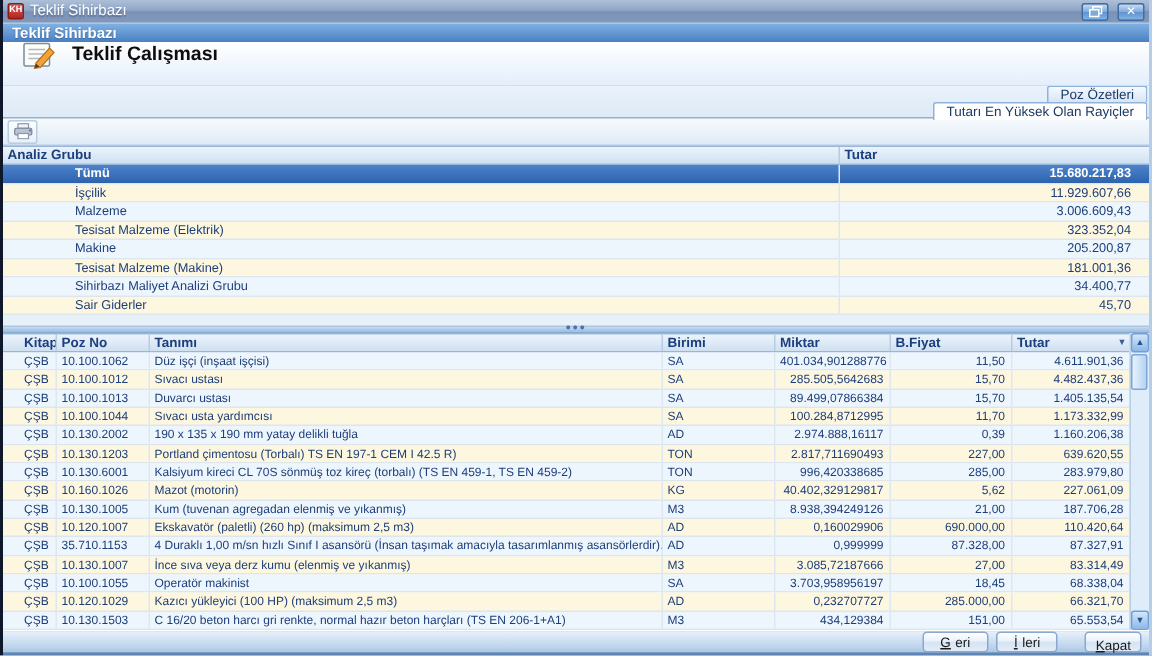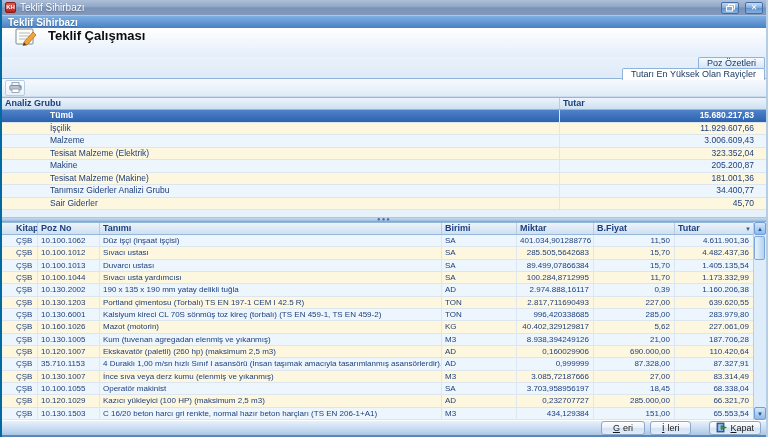--- a/index.html
+++ b/index.html
@@ -1,20 +1,20 @@
 <!DOCTYPE html>
 <html><head>
 <meta charset="utf-8">
 <style>
   * { margin:0; padding:0; box-sizing:border-box; }
   html,body { background:#cfd8e4; }
   body { font-family:"Liberation Sans", sans-serif; }
 
   .window { position:relative; width:768px; height:437px; background:#a3a3a3; overflow:hidden;
-            border-left:2px solid #0369a1; border-right:2px solid #b6cde6; }
+            border-left:2px solid #0f172a; border-right:2px solid #b6cde6; }
 
   
   .titlebar { position:absolute; top:0; left:0; right:0; height:15px;
     background:linear-gradient(#aebfd8 0%, #8ea6c6 46%, #7b92b6 52%, #8399bc 100%);
     display:flex; align-items:center; padding:0 3px; gap:4px; }
   .app-badge { width:11px; height:11px; background:linear-gradient(#e05a50,#b32620); border:1px solid #8d1a16;
     border-radius:2px; color:#fff; font-size:6px; font-weight:bold; line-height:9px; text-align:center; flex:0 0 auto; }
   .titlebar-title { color:#fff; font-size:10px; text-shadow:0 1px 1px rgba(40,60,90,.45); flex:1; }
   .win-btn { width:18px; height:12px; margin-left:2px; border:1px solid #3f6da5; border-radius:2px;
     background:linear-gradient(#c6dcf4,#7ea9d9 50%,#5f93cf 52%,#86b1e0); color:#fff;
@@ -100,21 +100,21 @@
 
   
   .footer { position:absolute; top:420px; left:0; right:0; height:17px;
     background:linear-gradient(#e8f1fb,#bcd3ec 75%,#a9c6e4); border-top:1px solid #ffffff;
     border-bottom:2px solid #5c86ba;
     display:flex; align-items:center; justify-content:flex-end; gap:5px; padding:0 5px 1px 0; }
   .btn { height:14px; padding:0 11px; font-size:9px; color:#1a1a1a;
     border:1px solid #8aa8cc; border-radius:3px;
     background:linear-gradient(#fdfeff,#eaf2fa 45%,#d5e4f3 50%,#e0ecf8);
     display:flex; align-items:center; gap:3px; }
-  .btn-close { margin-left:13px; padding:0 6px; }
+  .btn-close { margin-left:13px; padding:0 6px;flex-direction:column; }
   .btn u { text-decoration:underline; }
 </style>
 </head>
 <body>
 
 <div class="window">
 
   <div class="titlebar">
     <div class="app-badge">KH</div>
     <div class="titlebar-title">Teklif Sihirbazı</div>
@@ -198,21 +198,21 @@
     <div class="gc sc-group">Makine</div>
     <div class="gc sc-amount num">205.200,87</div>
   </div>
 
   <div class="grid-row">
     <div class="gc sc-group">Tesisat Malzeme (Makine)</div>
     <div class="gc sc-amount num">181.001,36</div>
   </div>
 
   <div class="grid-row">
-    <div class="gc sc-group">Tanımsız Giderler Analizi Grubu</div>
+    <div class="gc sc-group">Sihirbazı Maliyet Analizi Grubu</div>
     <div class="gc sc-amount num">34.400,77</div>
   </div>
 
   <div class="grid-row">
     <div class="gc sc-group">Sair Giderler</div>
     <div class="gc sc-amount num">45,70</div>
   </div>
 </div>
   </div>
 

